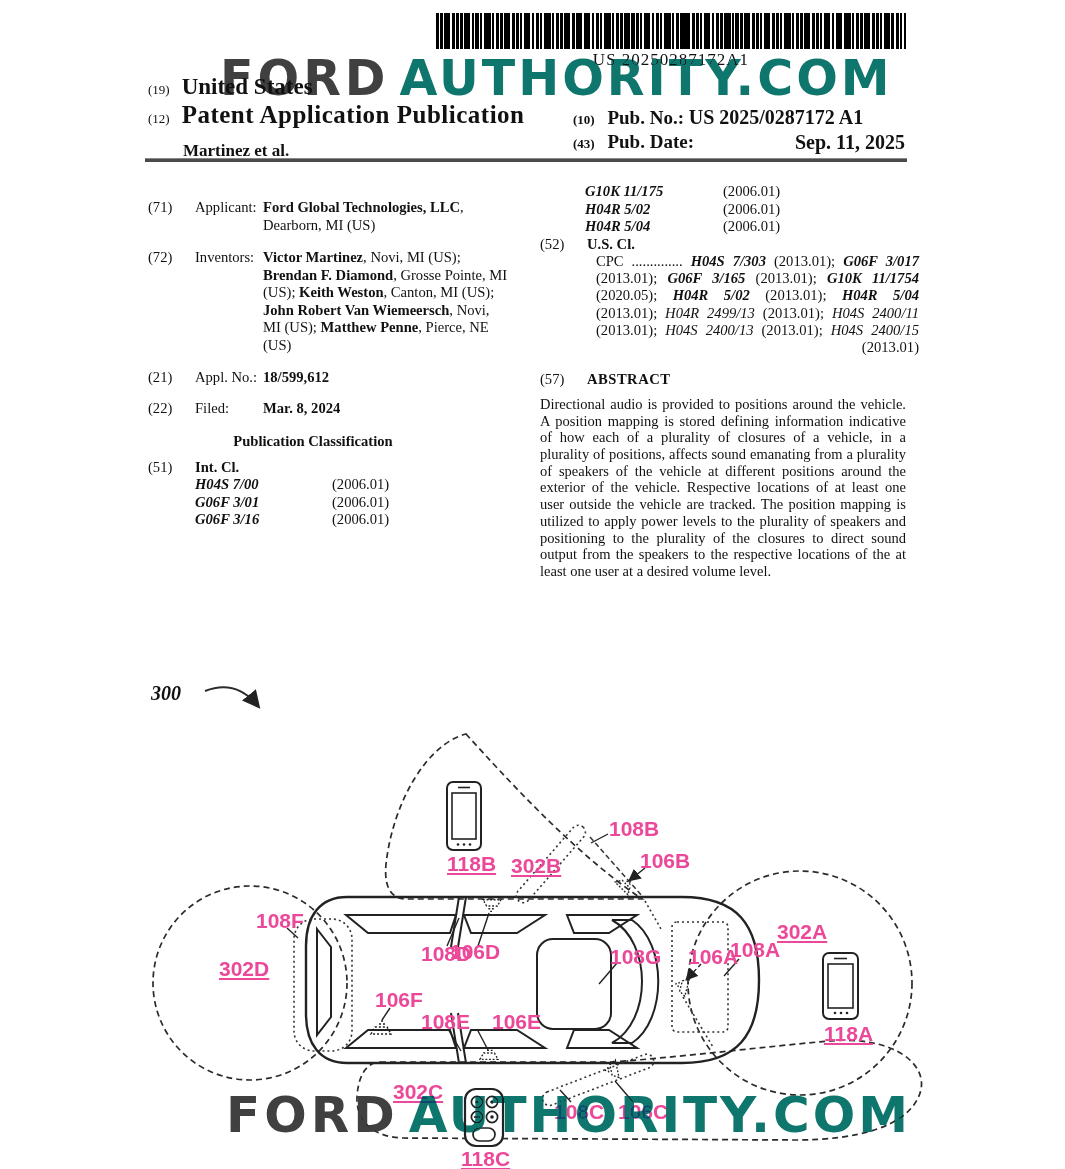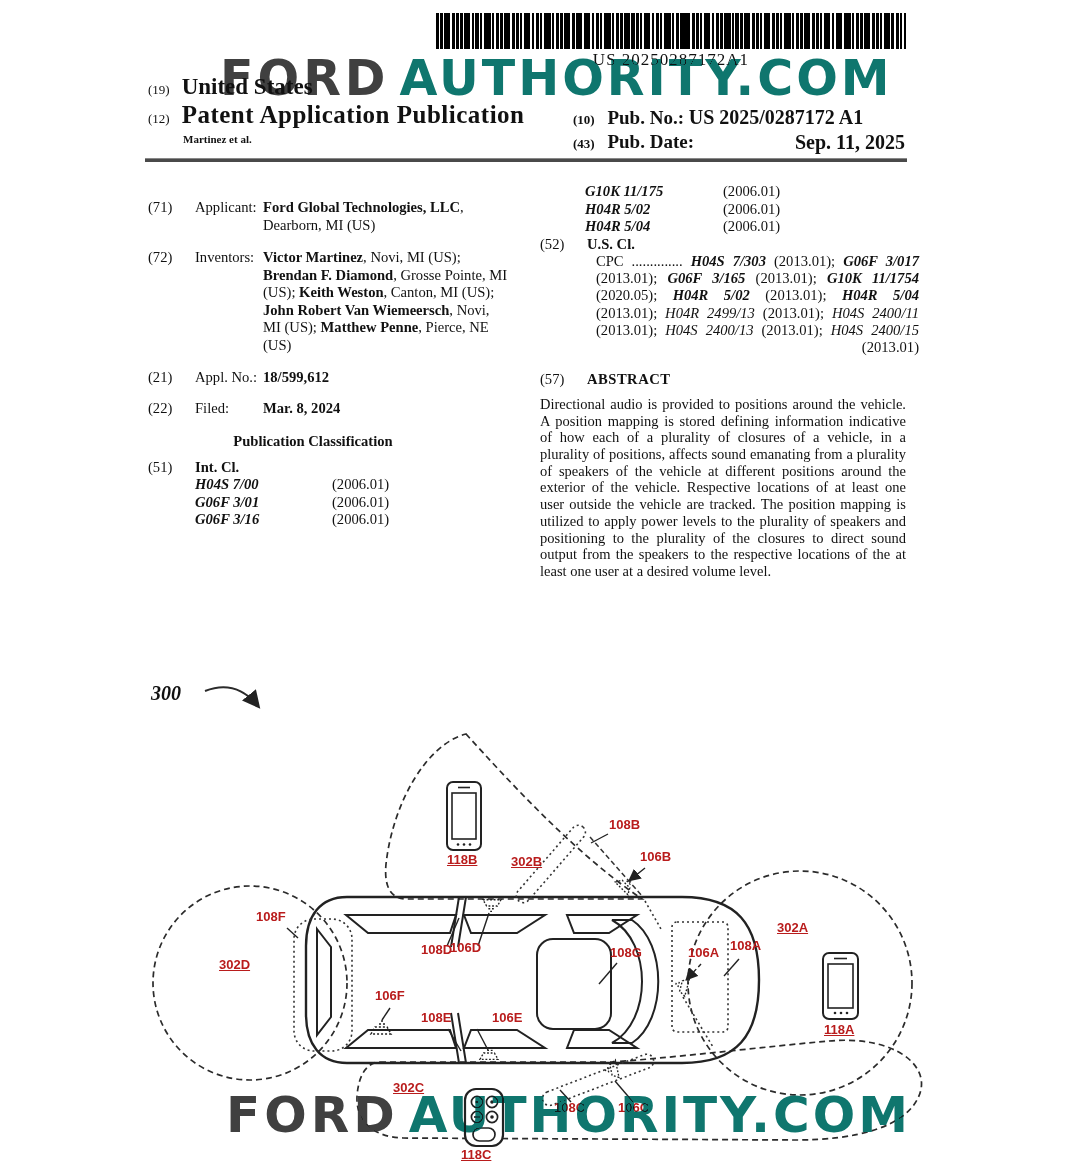--- a/index.html
+++ b/index.html
@@ -18,21 +18,21 @@
     repeating-linear-gradient(90deg,#000 0 1px,rgba(0,0,0,0) 1px 6px),
     repeating-linear-gradient(90deg,#000 0 3px,rgba(0,0,0,0) 3px 10px),
     repeating-linear-gradient(90deg,#000 0 1px,rgba(0,0,0,0) 1px 13px);}
   .barcode-num{position:absolute;left:436px;top:50px;width:470px;text-align:center;
     font-size:17px;letter-spacing:1px;}
   .knum{font-size:13px;margin-right:8px;}
   .h-line1{position:absolute;left:148px;top:74px;z-index:6;}
   .h-country{font-size:23px;font-weight:bold;}
   .h-line2{position:absolute;left:148px;top:101px;z-index:6;}
   .h-pubtitle{font-size:25px;font-weight:bold;letter-spacing:.5px;}
-  .h-authors{position:absolute;left:183px;top:133px;font-size:11px;font-weight:bold;z-index:6;}
+  .h-authors{position:absolute;left:183px;top:141px;font-size:17px;font-weight:bold;z-index:6;}
   .h-r1{position:absolute;left:573px;top:106px;width:332px;z-index:6;font-size:19px;font-weight:bold;}
   .h-r1 .val{font-size:20px;}
   .h-r2{position:absolute;left:573px;top:131px;width:332px;z-index:6;font-size:19px;font-weight:bold;}
   .h-r2 .val{float:right;font-size:20px;}
   .h-rule{position:absolute;left:145px;top:158px;width:762px;height:3px;background:#4a4a4a;
     border-top:1px solid #888;}
   
   .col{position:absolute;font-size:14.6px;line-height:1.2;}
   .col-left{left:148px;top:184px;width:392px;}
   .col-right{left:540px;top:183px;width:366px;}
@@ -45,21 +45,21 @@
   .pubclass{margin-top:16px;text-align:center;font-weight:bold;width:330px;}
   .icl-row{display:grid;grid-template-columns:137px 1fr;margin-left:47px;}
   .icl-row2{display:grid;grid-template-columns:138px 1fr;margin-left:45px;}
   .cpc{margin-left:56px;width:323px;text-align:justify;text-align-last:right;line-height:1.18;}
   .abs-head{display:grid;grid-template-columns:47px 1fr;margin-top:15px;}
   .abs-head .ah{font-weight:bold;letter-spacing:.5px;width:300px;}
   .abs-txt{margin-top:7px;text-align:justify;line-height:1.155;font-size:14.5px;}
   
   svg.fig{position:absolute;left:0;top:0;z-index:1;}
   .fig-label{position:absolute;z-index:3;font-family:"Liberation Sans","DejaVu Sans",sans-serif;
-    font-size:13px;font-weight:bold;color:#b91c1c;white-space:nowrap;}
+    font-size:21px;font-weight:bold;color:#ec4899;white-space:nowrap;}
   .u{text-decoration:underline;}
   .fig-ref{position:absolute;left:151px;top:682px;z-index:3;font-size:20px;font-weight:bold;
     font-style:italic;font-family:"Liberation Serif",serif;}
 </style>
 </head>
 <body>
 
 <div id="page">
 
   <div class="barcode"></div>

